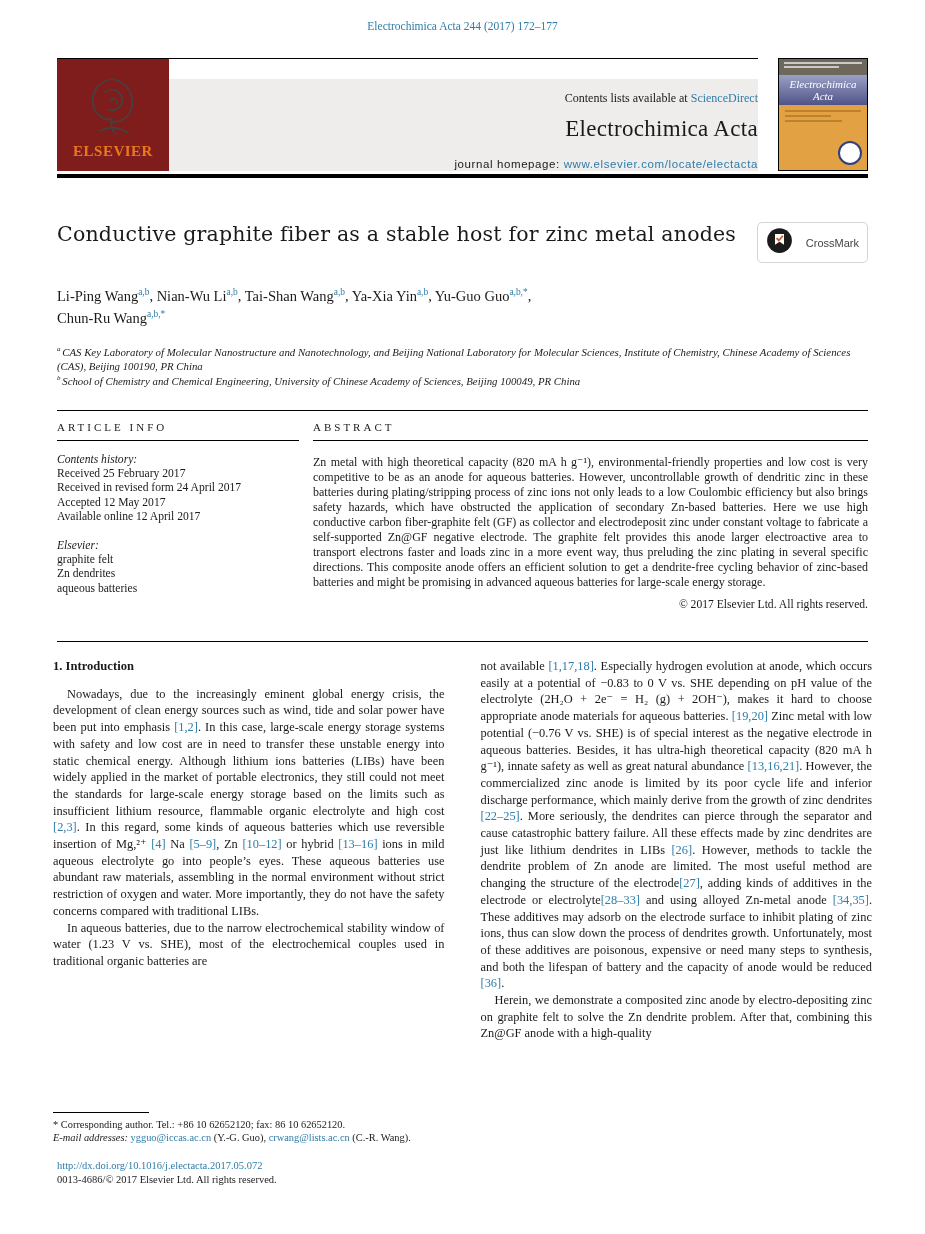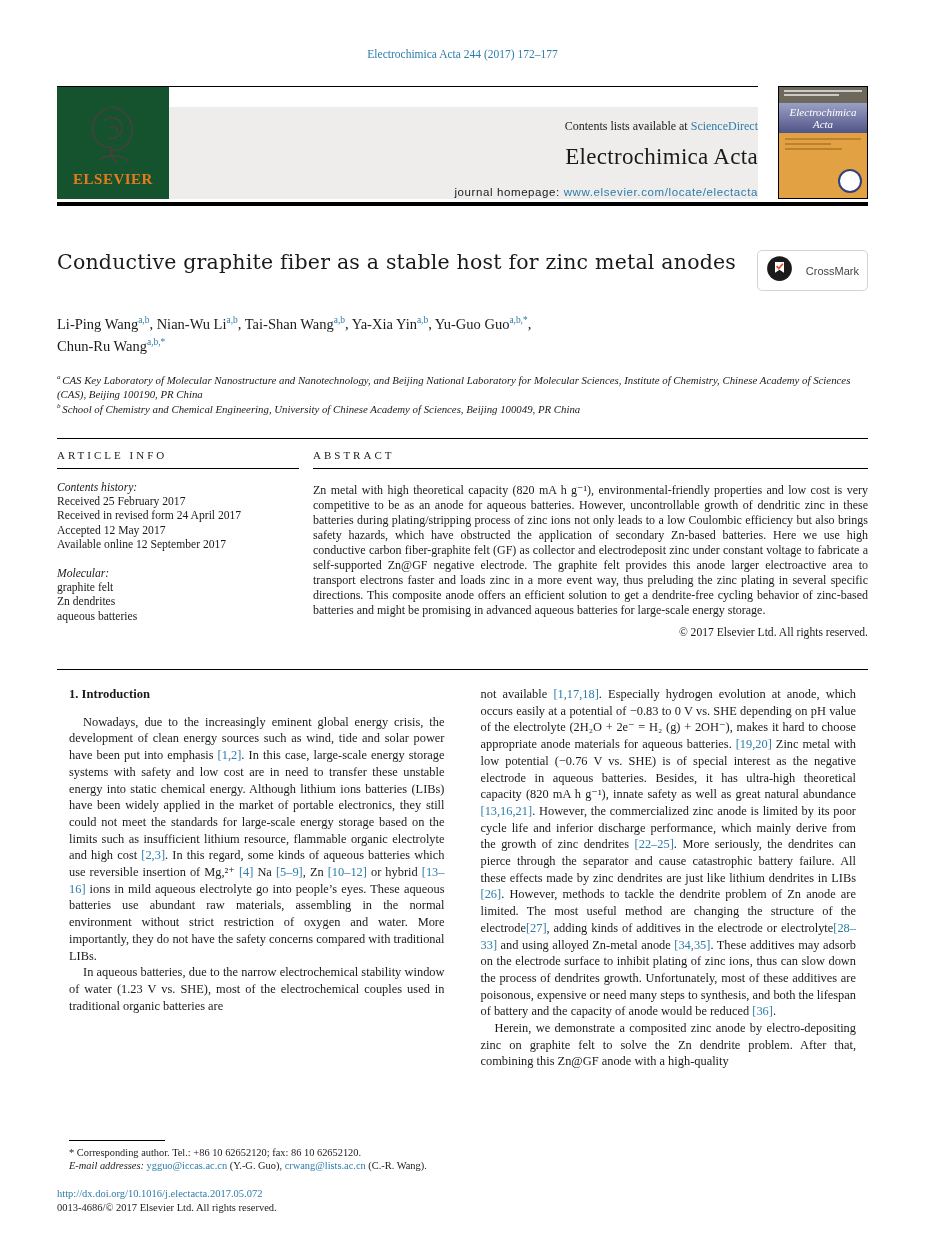--- a/index.html
+++ b/index.html
@@ -5,25 +5,25 @@
   * { box-sizing: border-box; margin: 0; padding: 0; }
   html,body { background:#fff; }
   body { width:925px; height:1234px; font-family:"Liberation Serif","DejaVu Serif",serif; color:#1a1a1a; }
   .page { position:relative; width:925px; height:1234px; background:#fff; overflow:hidden; }
 
   .accent { color:var(--accent); }
   .link, .cite { color:var(--accent); }
   .sup { vertical-align:super; font-size:65%; line-height:0; }
   .ital { font-style:italic; }
 
-  .top-citation { padding-top:48px; text-align:center; font-size:11.5px; color:var(--accent); }
+  .top-citation { padding-top:20px; text-align:center; font-size:11.5px; color:var(--accent); }
 
   .masthead { display:flex; margin:26px 57px 0; align-items:stretch; }
   .masthead-main { flex:1; border-top:1.5px solid #000; display:flex; height:113px; }
-  .elsevier-logo { width:112px; background:#14532d; display:flex; flex-direction:column; align-items:center; justify-content:center; padding-top:4px; }
+  .elsevier-logo { width:112px; background:#7f1d1d; display:flex; flex-direction:column; align-items:center; justify-content:center; padding-top:4px; }
   .elsevier-logo .wordmark { font-size:15px; font-weight:bold; letter-spacing:.5px; color:var(--elsevier_orange); margin-top:1px; }
   .masthead-center { flex:1; background:var(--masthead_bg); text-align:right; padding-top:12px;margin-top:20px; }
   .contents-line { font-size:12px; }
   .journal-title { font-size:23px; margin-top:10px; letter-spacing:.3px; }
   .homepage-line { font-size:11.5px; font-family:"Liberation Sans","DejaVu Sans",sans-serif; letter-spacing:.6px; margin-top:16px; }
   .cover-thumb { width:90px; margin-left:20px; border:1px solid #000; height:113px; display:flex; flex-direction:column; overflow:hidden; }
   .cover-topband { height:16px; background:#6e685c; padding:3px 5px; }
   .cover-topband i { display:block; height:2px; margin-bottom:2px; background:rgba(255,255,255,.65); }
   .cover-topband i:nth-child(2) { width:70%; }
   .cover-titleband { height:30px; background:linear-gradient(180deg,#9aa0c4,#4f5488); color:#fff; font-style:italic; font-size:11px; line-height:1.1; display:flex; align-items:center; justify-content:center; text-align:center; }
@@ -49,21 +49,21 @@
   .info-abstract { display:flex; margin:0 57px; padding:10px 0 30px; }
   .info-col { width:242px; }
   .abstract-col { flex:1; margin-left:14px; }
   .col-head { font-size:11px; letter-spacing:3px; padding-bottom:7px; border-bottom:1px solid #000; }
   .info-body { margin-top:12px; font-size:11.6px; line-height:14.2px; }
   .info-label { font-style:italic; }
   .kw-block { margin-top:15px; }
   .abstract-text { margin-top:14px; font-size:12px; line-height:15px; text-align:justify; }
   .copyright { margin-top:8px; text-align:right; font-size:11.6px; }
 
-  .body-columns { display:flex; gap:36px; margin:16px 69px 0; height:487px; }
+  .body-columns { display:flex; gap:36px; margin:16px 53px 0; height:487px; }
   .bcol { flex:1; font-size:12.4px; line-height:16.7px; text-align:justify; }
   .bcol.left { display:flex; flex-direction:column; }
   .section-heading { font-weight:bold; font-size:12.6px; margin-bottom:11px; text-align:left; }
   .para { text-indent:14px; }
   .para + .para { margin-top:0; }
 
   .footnote { margin-top:auto; font-size:10.4px; line-height:13.6px; text-align:left; }
   .footnote-rule { width:96px; border-top:1px solid #000; margin-bottom:5px; }
 
   .bottom-links { margin:14px 57px 0; font-size:10.5px; line-height:14px; }
@@ -147,23 +147,23 @@
   <div class="rule first"></div>
 
   <div class="info-abstract">
     <div class="info-col">
       <div class="col-head">ARTICLE INFO</div>
       <div class="info-body">
         <div class="info-label">Contents history:</div>
         <div>Received 25 February 2017</div>
         <div>Received in revised form 24 April 2017</div>
         <div>Accepted 12 May 2017</div>
-        <div>Available online 12 September 2017</div>
+        <div>Available online 12 April 2017</div>
         <div class="kw-block">
-          <div class="info-label">Molecular:</div>
+          <div class="info-label">Elsevier:</div>
           <div>graphite felt</div>
           <div>Zn dendrites</div>
           <div>aqueous batteries</div>
         </div>
       </div>
     </div>
     <div class="abstract-col">
       <div class="col-head">ABSTRACT</div>
       <div class="abstract-text">Zn metal with high theoretical capacity (820 mA h g⁻¹), environmental-friendly properties and low cost is very competitive to be as an anode for aqueous batteries. However, uncontrollable growth of dendritic zinc in these batteries during plating/stripping process of zinc ions not only leads to a low Coulombic efficiency but also brings safety hazards, which have obstructed the application of secondary Zn-based batteries. Here we use high conductive carbon fiber-graphite felt (GF) as collector and electrodeposit zinc under constant voltage to fabricate a self-supported Zn@GF negative electrode. The graphite felt provides this anode larger electroactive area to transport electrons faster and loads zinc in a more event way, thus preluding the zinc plating in several specific directions. This composite anode offers an efficient solution to get a dendrite-free cycling behavior of zinc-based batteries and might be promising in advanced aqueous batteries for large-scale energy storage.</div>
       <div class="copyright">© 2017 Elsevier Ltd. All rights reserved.</div>

